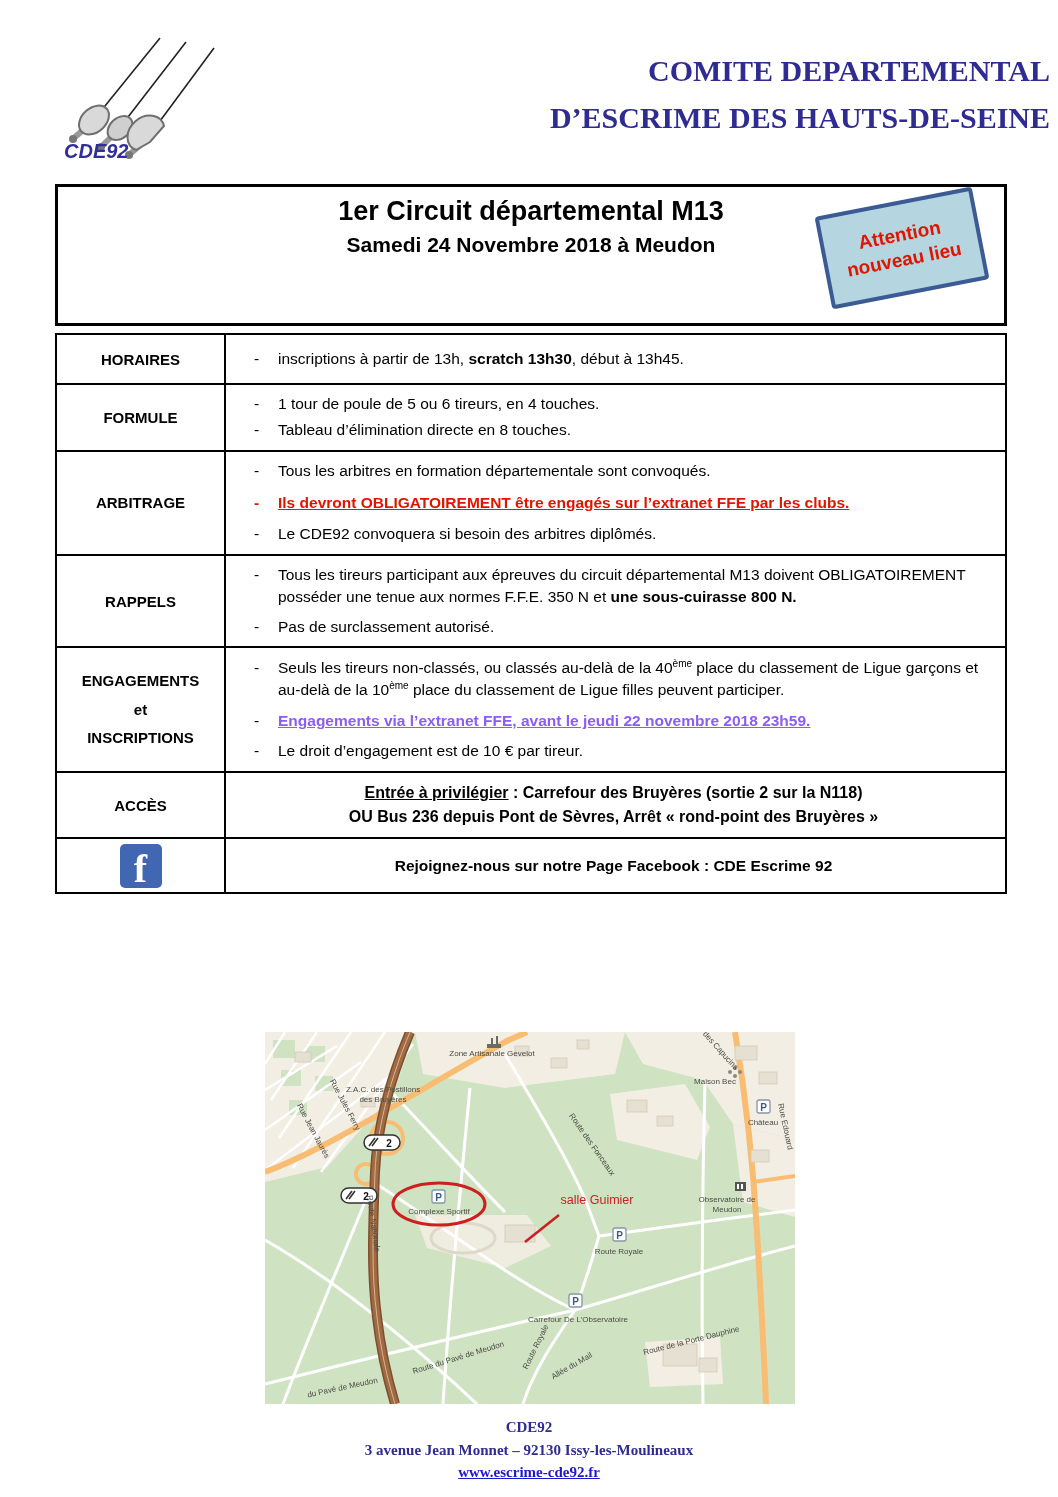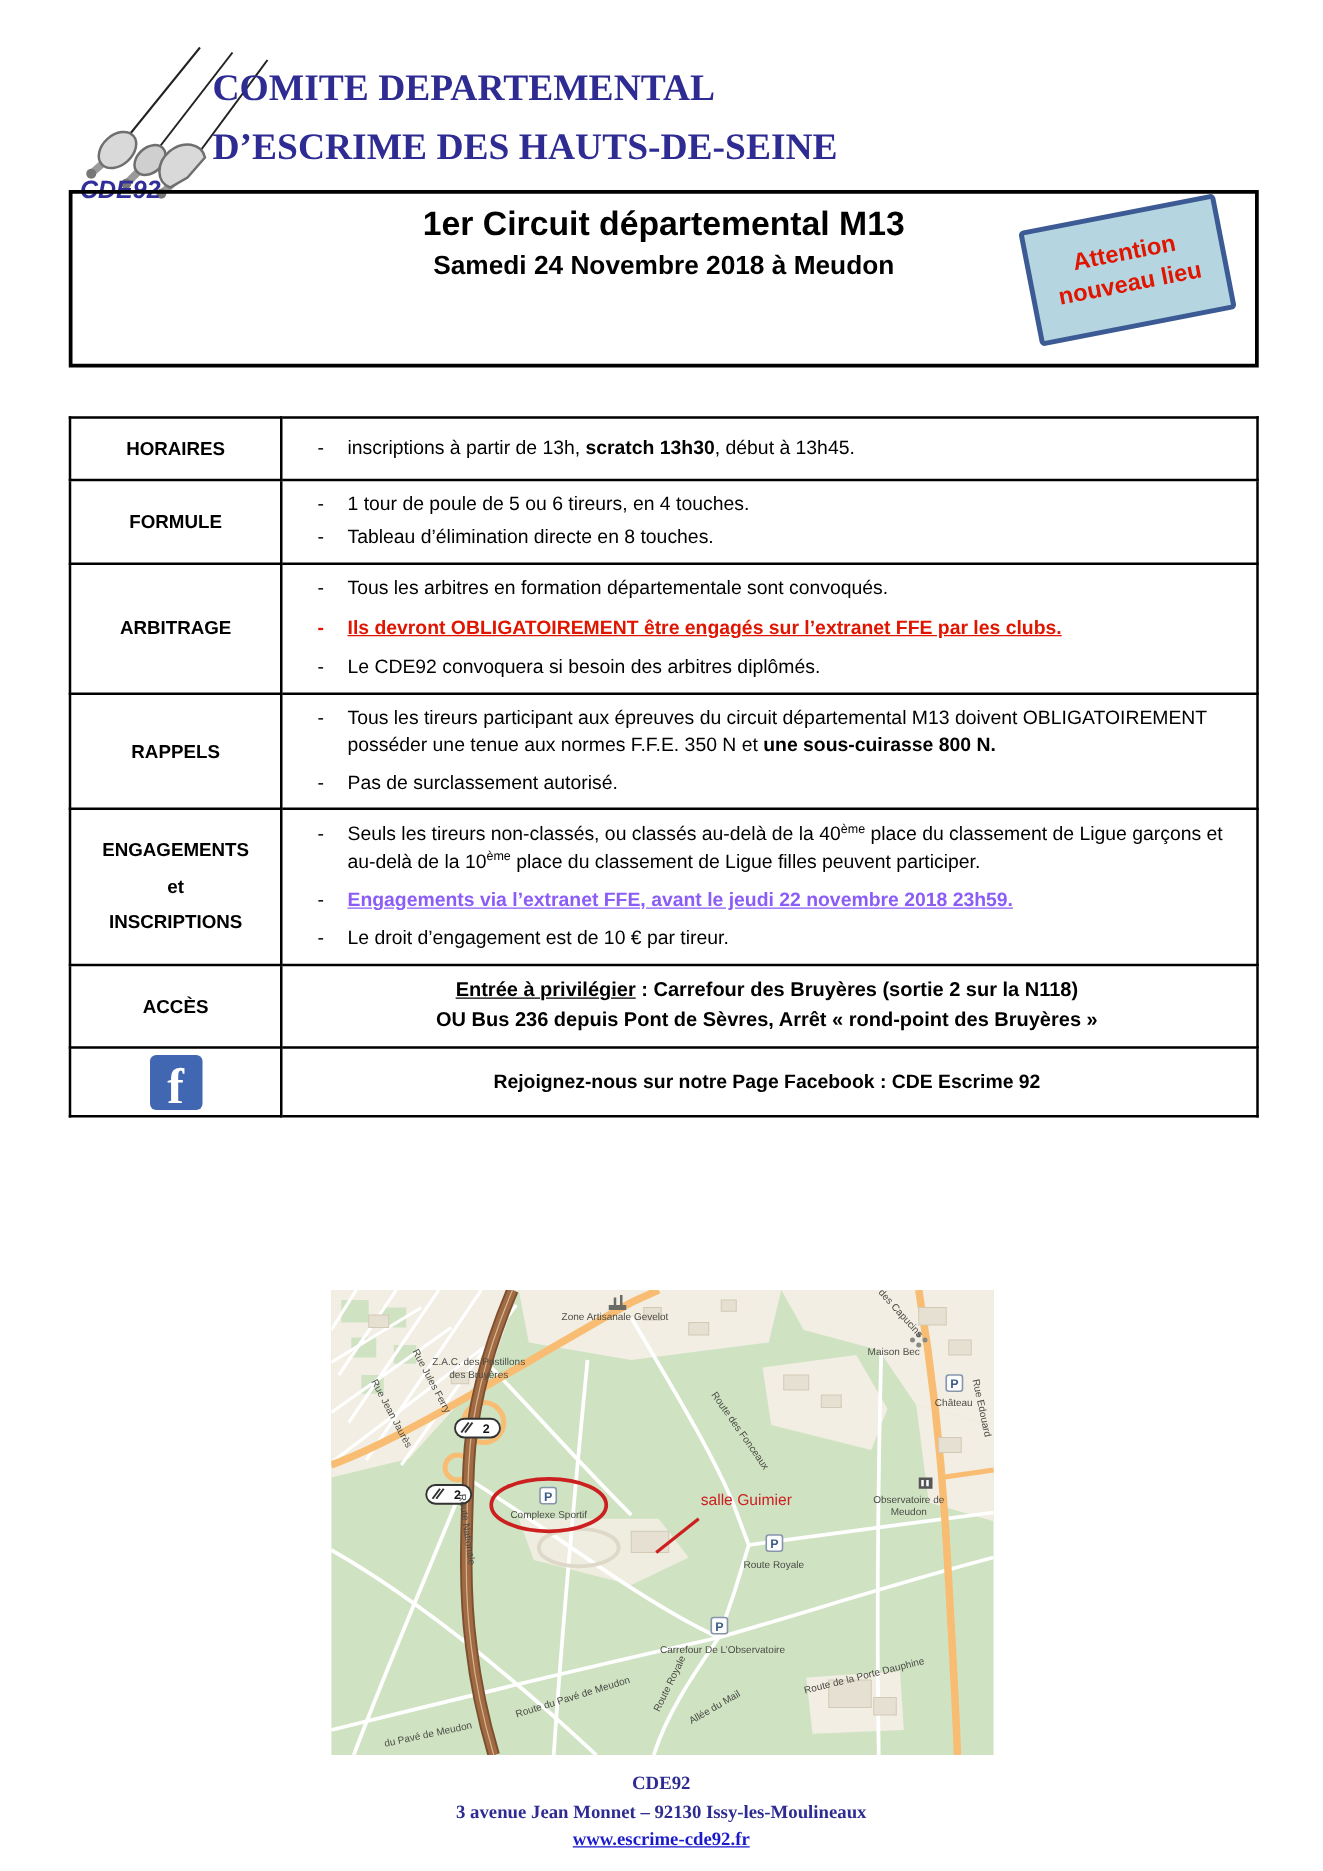--- a/index.html
+++ b/index.html
@@ -1,26 +1,26 @@
 <!DOCTYPE html>
 <html><head>
 <meta charset="utf-8">
 <style>
   html,body{margin:0;padding:0;background:#888;}
   .page{position:relative;width:1058px;height:1497px;background:#ffffff;margin:0 auto;
         font-family:"Liberation Sans",sans-serif;color:#000;overflow:hidden;}
 
   
   .logo{position:absolute;left:58px;top:30px;width:160px;height:135px;}
-  .org-title{position:absolute;left:170px;top:48px;width:880px;text-align:left;
+  .org-title{position:absolute;left:170px;top:48px;width:880px;text-align:right;
              font-family:"Liberation Serif",serif;font-weight:700;font-size:30px;
              line-height:1.55;color:#2e2b92;}
 
   
-  .event-box{position:absolute;left:55px;top:152px;width:946px;height:136px;
+  .event-box{position:absolute;left:55px;top:184px;width:946px;height:136px;
              border:3px solid #000;}
   .event-l1{margin-top:9px;text-align:center;font-size:27px;font-weight:700;}
   .event-l2{margin-top:6px;text-align:center;font-size:27px;font-weight:700;}
   .event-l3{margin-top:6px;text-align:center;font-size:21px;font-weight:700;}
   .badge{position:absolute;right:22px;top:14px;width:152px;height:86px;
          background:#b5d5e1;border:4px solid #3c5a94;border-radius:4px;
          transform:rotate(-11deg);display:flex;flex-direction:column;
          align-items:center;justify-content:center;
          color:#e01500;font-size:19px;font-weight:700;line-height:1.3;}
 

